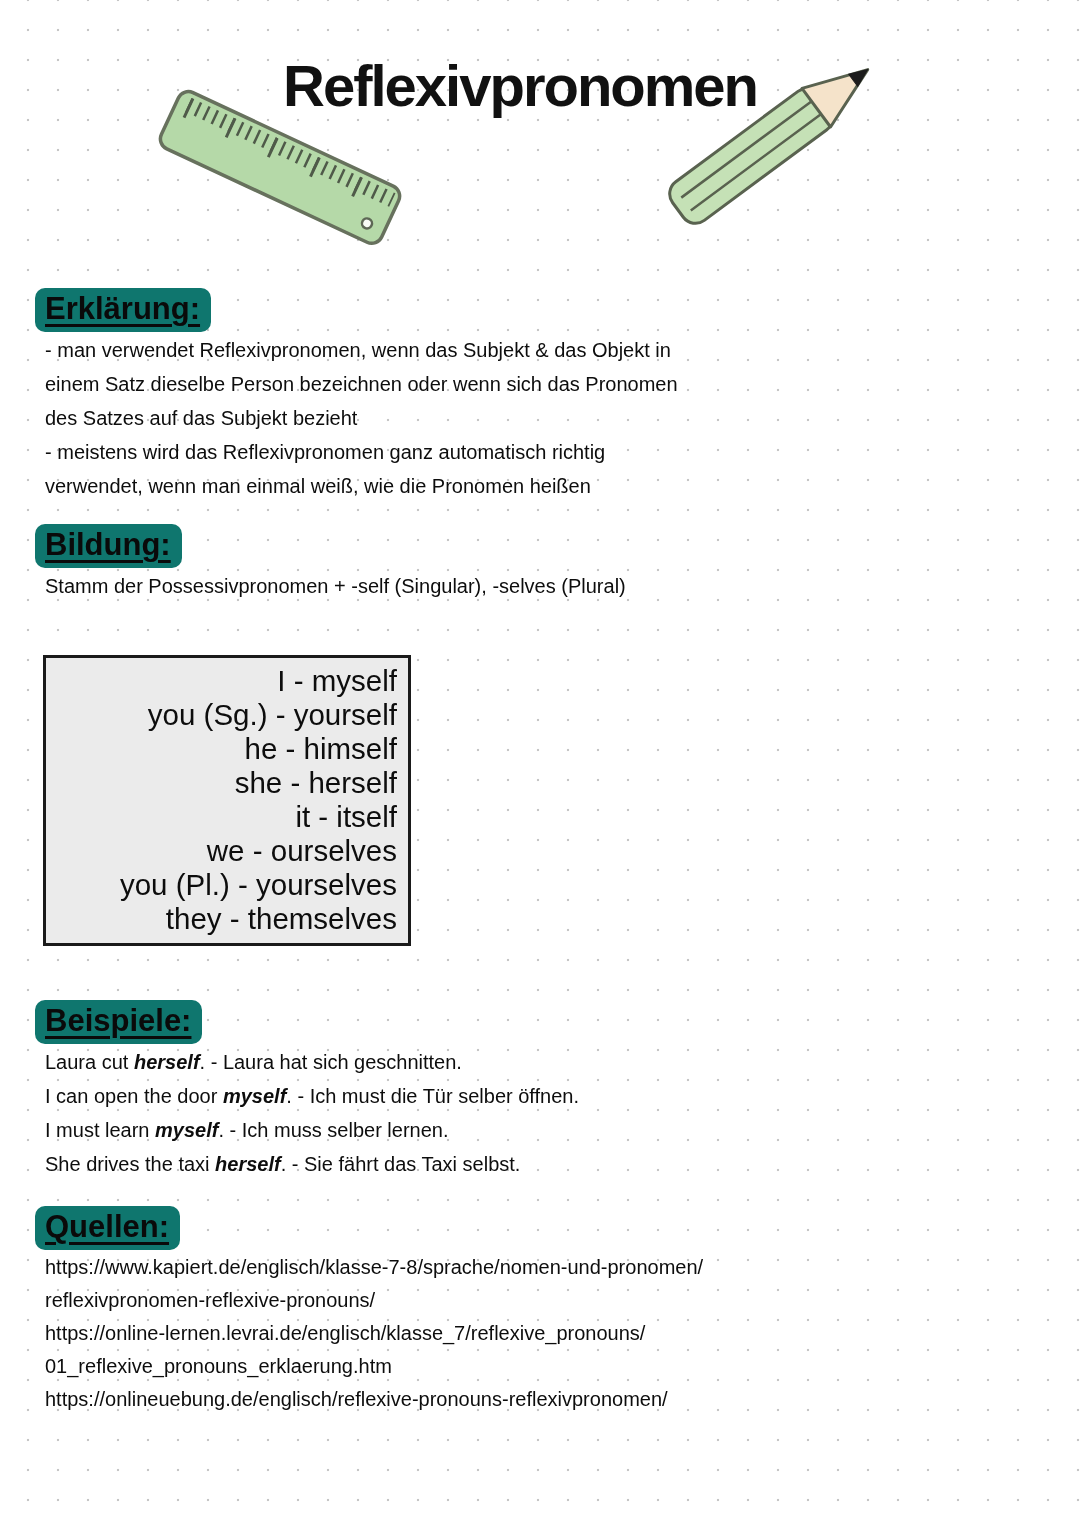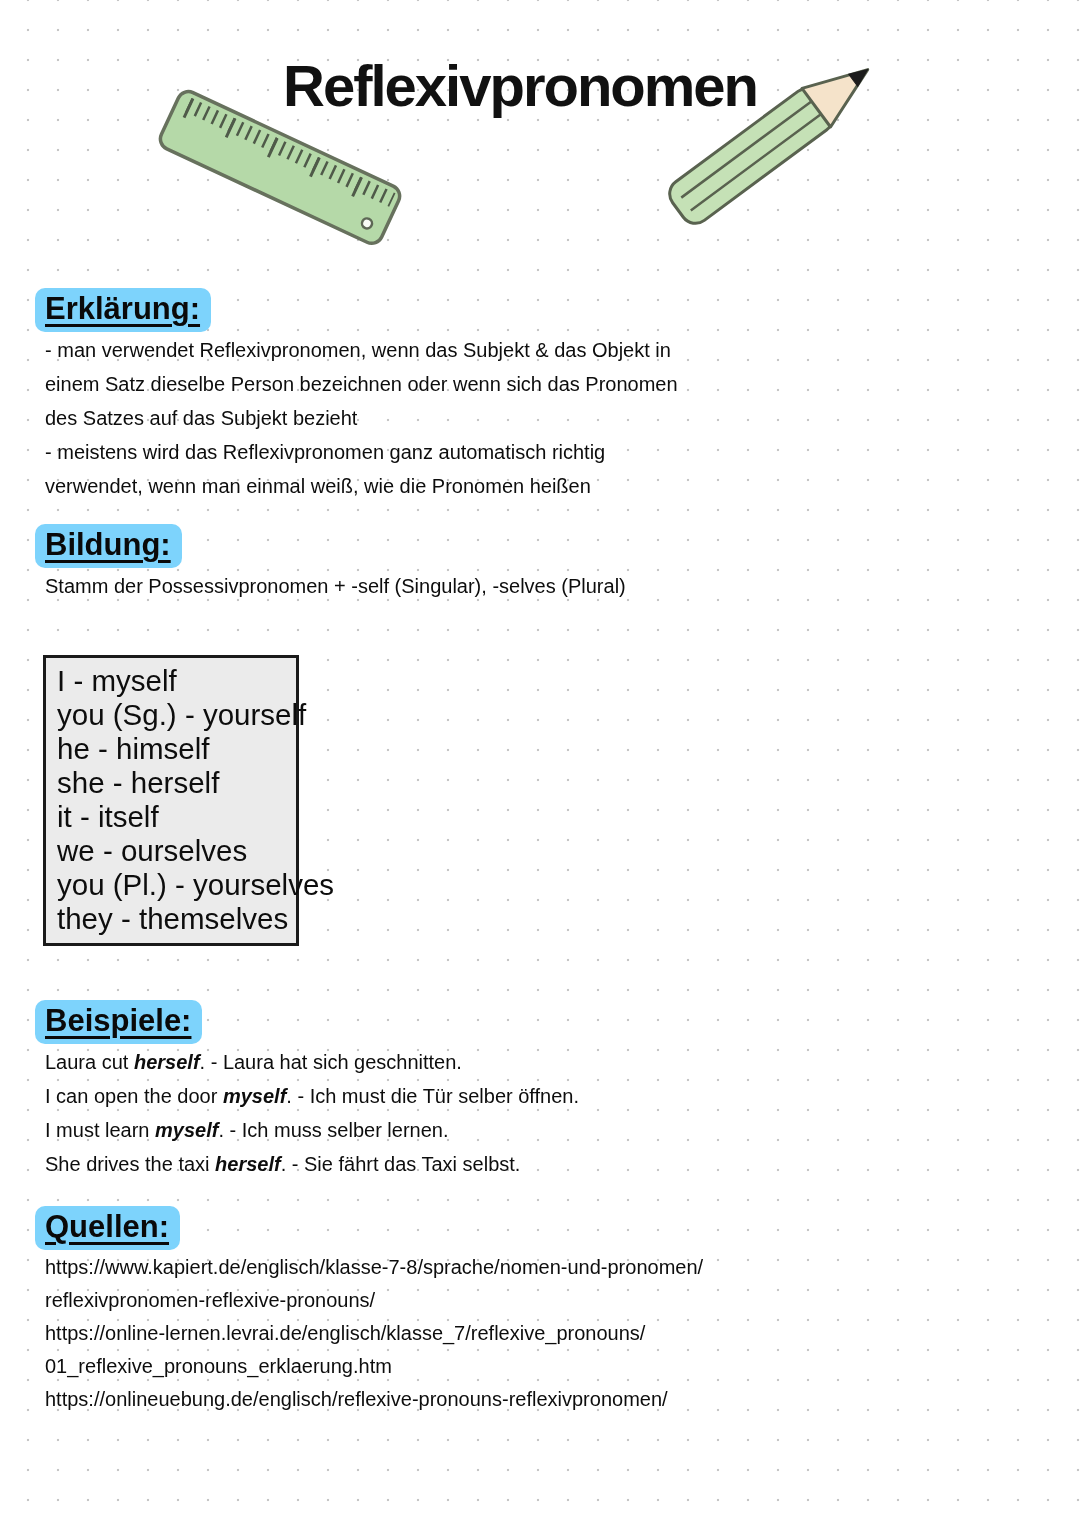--- a/index.html
+++ b/index.html
@@ -19,21 +19,21 @@
   #title{
     top:52px;left:240px;width:560px;
     text-align:center;
     font-size:58px;font-weight:700;letter-spacing:-2px;
     color:#111;
     white-space:nowrap;
   }
   
   .pill{
     display:inline-block;
-    background:#7dd3fc;
+    background:#0f766e;
     border-radius:10px;
     padding:4px 11px 6px 10px;
     margin-left:-10px;
   }
   .pill .hl{
     font-size:31px;font-weight:700;line-height:34px;
     text-decoration:underline;
     text-decoration-thickness:3px;
     text-underline-offset:5px;
     color:#0a0a0a;
@@ -41,25 +41,26 @@
   
   .lines{margin-top:1px;}
   .tline{
     font-size:20px;line-height:34px;
     white-space:nowrap;
   }
   .sec{left:45px;}
   
   #pronoun-box{
     top:655px;left:43px;
-    width:256px;
+    width:368px;
     box-sizing:border-box;
     background:#ebebeb;
     border:3px solid #1a1a1a;
     padding:6px 11px 7px 11px;
+    text-align:right;
   }
   #pronoun-box .tline{font-size:29.5px;line-height:34px;}
   .bold{font-weight:700;font-style:italic;}
 </style>
 </head>
 <body>
 
 <svg class="abs" style="top:0;left:0;" width="1080" height="300" viewBox="0 0 1080 300">
 
   <g transform="translate(183,88) rotate(25)">

